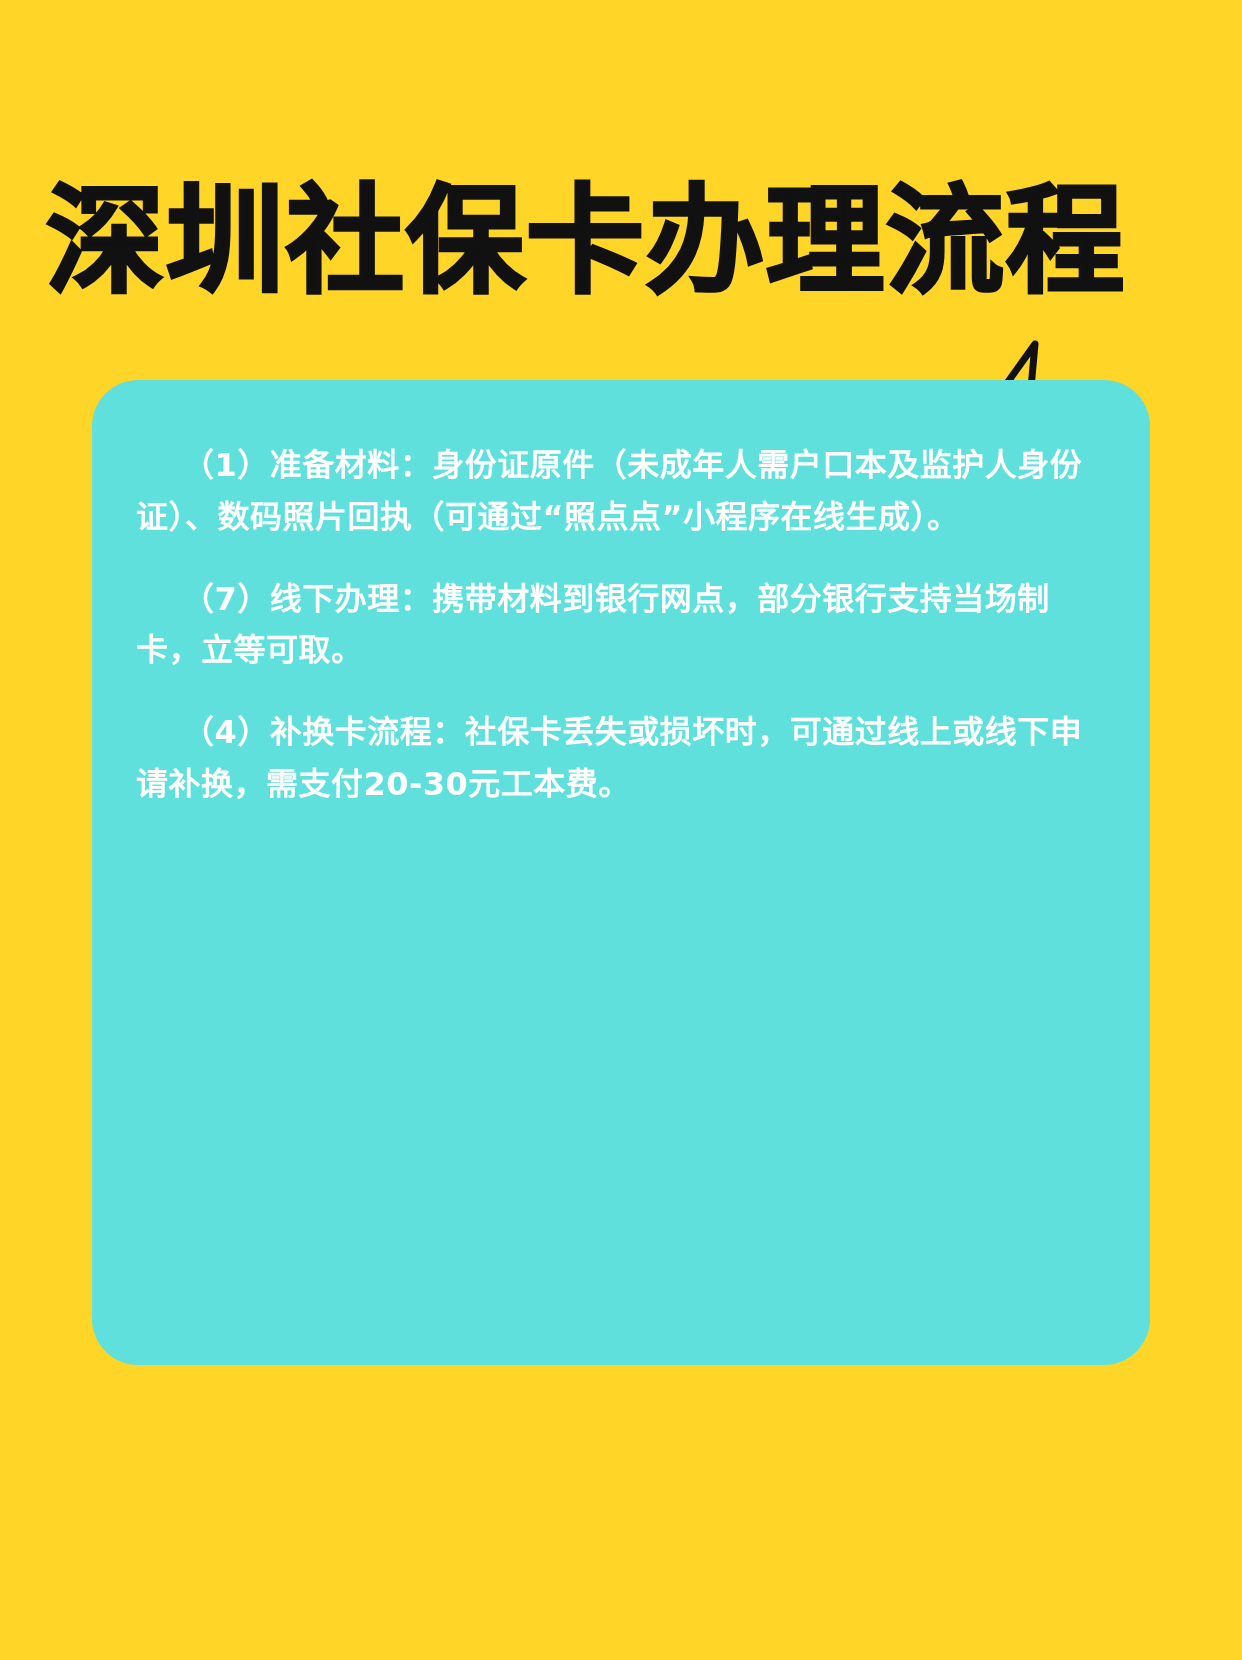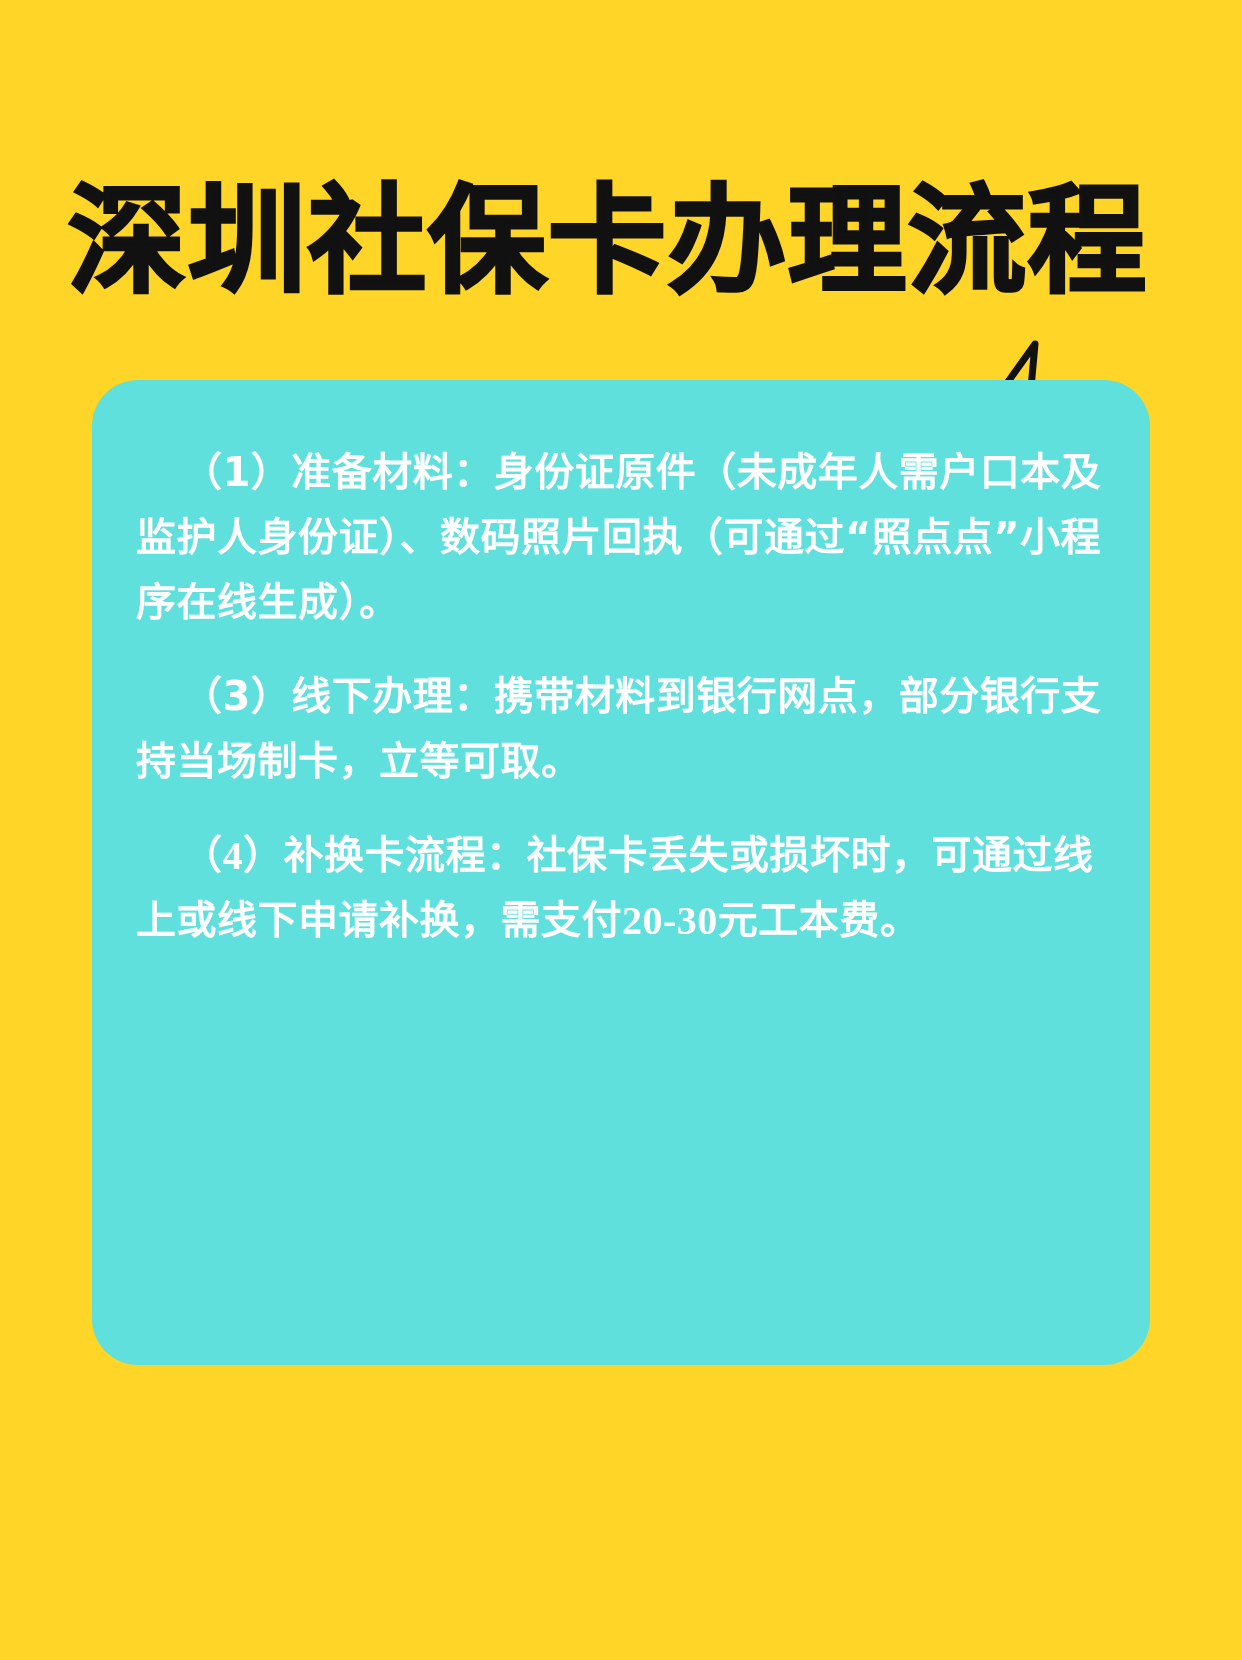--- a/index.html
+++ b/index.html
@@ -17,21 +17,21 @@
   }
   .poster {
     position: relative;
     width: 1242px;
     height: 1660px;
     box-sizing: border-box;
   }
   .title {
     position: absolute;
     top: 96px;
-    left: 68px;
+    left: 46px;
     width: 1120px;
     font-size: 118px;
     line-height: 1.12;
     font-weight: 900;
     color: #111111;
     letter-spacing: 2px;
     font-family: "DejaVu Sans", "Liberation Sans", sans-serif;
     -webkit-text-stroke: 3px #111111;
     white-space: nowrap;
   }
@@ -52,47 +52,46 @@
     left: 965px;
     width: 120px;
     height: 120px;
     pointer-events: none;
   }
   .steps {
     display: block;
   }
   .step {
     color: #FFFFFF;
-    font-size: 40px;
+    font-size: 32px;
     font-weight: 800;
     line-height: 1.62;
     letter-spacing: 0.5px;
     text-indent: 46px;
     margin: 0 0 30px 0;
     font-family: "DejaVu Sans", "Liberation Sans", sans-serif;
   }
   .step:last-child {
     margin-bottom: 0;
-    font-family: Liberation Serif, serif;
   }
 </style>
 </head>
 <body>
 
 <div class="poster">
 
   <h1 class="title">深圳社保卡办理流程</h1>
 
   <div class="bolt">
     <svg width="120" height="120" viewBox="0 0 120 120" xmlns="http://www.w3.org/2000/svg">
       <path d="M70 6 L30 62 L58 60 L40 112 L96 46 L66 50 Z" fill="#FFD527" stroke="#111111" stroke-width="7" stroke-linejoin="round" stroke-linecap="round"></path>
     </svg>
   </div>
 
   <div class="card">
     <div class="steps">
       <p class="step">（1）准备材料：身份证原件（未成年人需户口本及监护人身份证）、数码照片回执（可通过“照点点”小程序在线生成）。</p>
-      <p class="step">（3）线下办理：携带材料到银行网点，部分银行支持当场制卡，立等可取。</p>
+      <p class="step">（7）线下办理：携带材料到银行网点，部分银行支持当场制卡，立等可取。</p>
       <p class="step">（4）补换卡流程：社保卡丢失或损坏时，可通过线上或线下申请补换，需支付20-30元工本费。</p>
     </div>
   </div>
 
 </div>
 
 </body></html>

